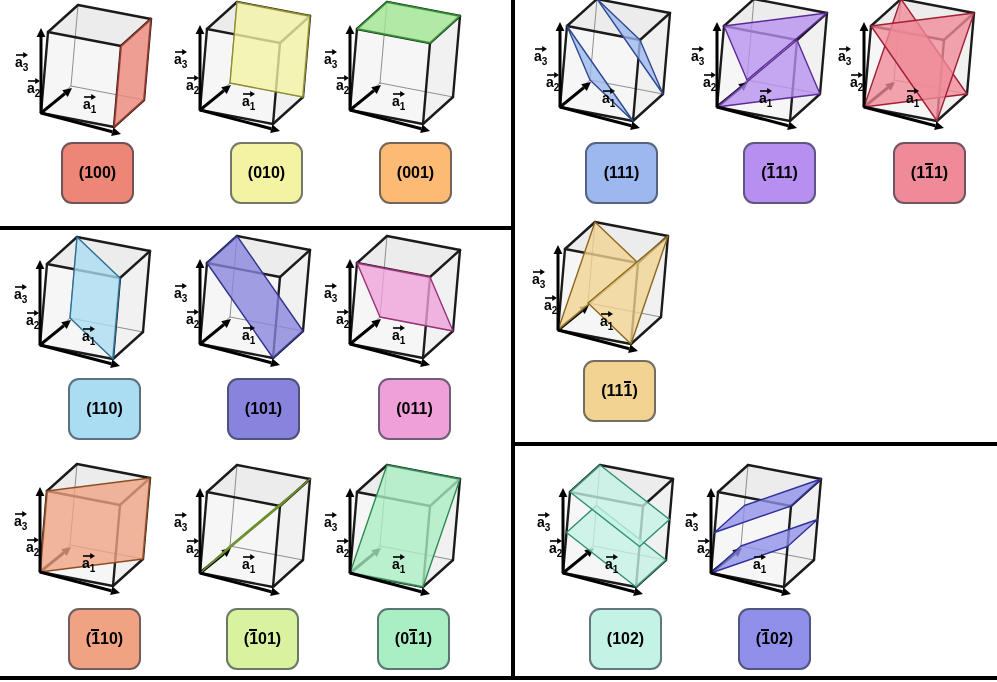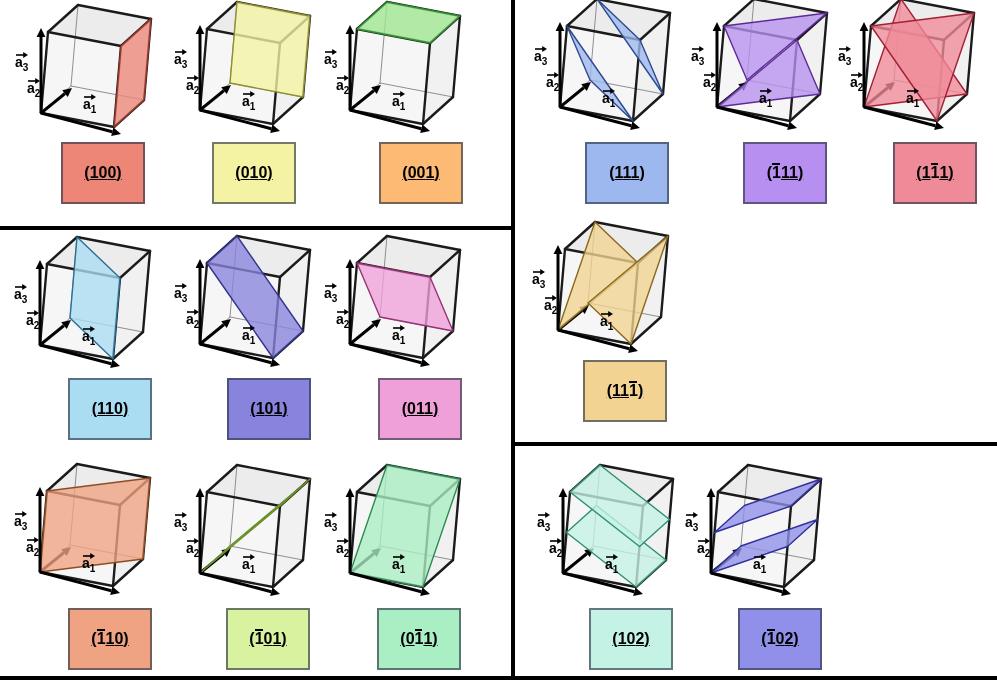--- a/index.html
+++ b/index.html
@@ -1,23 +1,23 @@
 <!DOCTYPE html>
 <html><head>
 <meta charset="utf-8">
 <style>
   html,body{margin:0;padding:0;background:#fff;}
   #figure{position:relative;width:997px;height:682px;background:#ffffff;overflow:hidden;
           font-family:"Liberation Sans",sans-serif;}
   .divider{position:absolute;background:#000;}
   svg.cube{position:absolute;overflow:visible;}
-  .badge{position:absolute;width:84px;height:62px;border-radius:0;
+  .badge{position:absolute;width:73px;height:62px;border-radius:11px;
          border:2px solid rgba(45,55,70,0.65);box-sizing:border-box;
          display:flex;align-items:center;justify-content:center;
-         font-weight:bold;font-size:16px;color:#000;letter-spacing:0px;text-decoration:underline;}
+         font-weight:bold;font-size:16px;color:#000;letter-spacing:0px;}
   .badge .ov{position:relative;display:inline-block;}
   .badge .ov::after{content:"";position:absolute;left:0px;right:1px;top:-1px;height:2px;background:#000;}
   .axt{font-family:"Liberation Sans",sans-serif;font-weight:bold;font-size:14px;fill:#000;}
   .axs{font-size:10px;}
 </style>
 </head>
 <body>
 
 <div id="figure">
   <div class="divider" style="left:511px;top:0;width:4px;height:680px;"></div>
@@ -98,21 +98,21 @@
         <polygon points="93,96 88.2,93.1 88.2,98.9" fill="#000000"></polygon>
       </g>
       <line x1="38" y1="112" x2="38" y2="36" stroke="#000000" stroke-width="3"></line>
       <polygon points="38,27 42.4,36 33.6,36" fill="#000000"></polygon>
       <g>
         <text x="12" y="66" class="axt">a<tspan dy="4" class="axs">3</tspan></text>
         <line x1="13" y1="54" x2="21.5" y2="54" stroke="#000000" stroke-width="1.6"></line>
         <polygon points="25,54 20.2,51.1 20.2,56.9" fill="#000000"></polygon>
       </g>
     </svg>
-    <div class="badge" style="left: 212px; top: 142px; background: rgb(243, 243, 163);">
+    <div class="badge" style="left: 230px; top: 142px; background: rgb(243, 243, 163);">
       <span>(<span>0</span><span>1</span><span>0</span>)</span>
     </div>
     <svg width="160" height="142" viewBox="0 0 160 142" class="cube" style="left: 312px; top: -2px;">
       <polygon points="38.0,112.0 111.0,126.0 141.0,99.0 148.0,18.0 75.0,4.0 45.0,31.0" fill="#f6f6f6"></polygon>
       <polygon points="45.0,31.0 118.0,45.0 148.0,18.0 75.0,4.0" fill="#ececec"></polygon>
       <polygon points="111.0,126.0 141.0,99.0 148.0,18.0 118.0,45.0" fill="#f1f1f1"></polygon>
       <line x1="38" y1="112" x2="68" y2="85" stroke="#8f8f8f" stroke-width="1" stroke-linecap="round"></line>
       <line x1="68" y1="85" x2="141" y2="99" stroke="#8f8f8f" stroke-width="1" stroke-linecap="round"></line>
       <line x1="68" y1="85" x2="75" y2="4" stroke="#8f8f8f" stroke-width="1" stroke-linecap="round"></line>
       <line x1="38" y1="112" x2="111" y2="126" stroke="#1b1b1b" stroke-width="2.4" stroke-linecap="round"></line>

